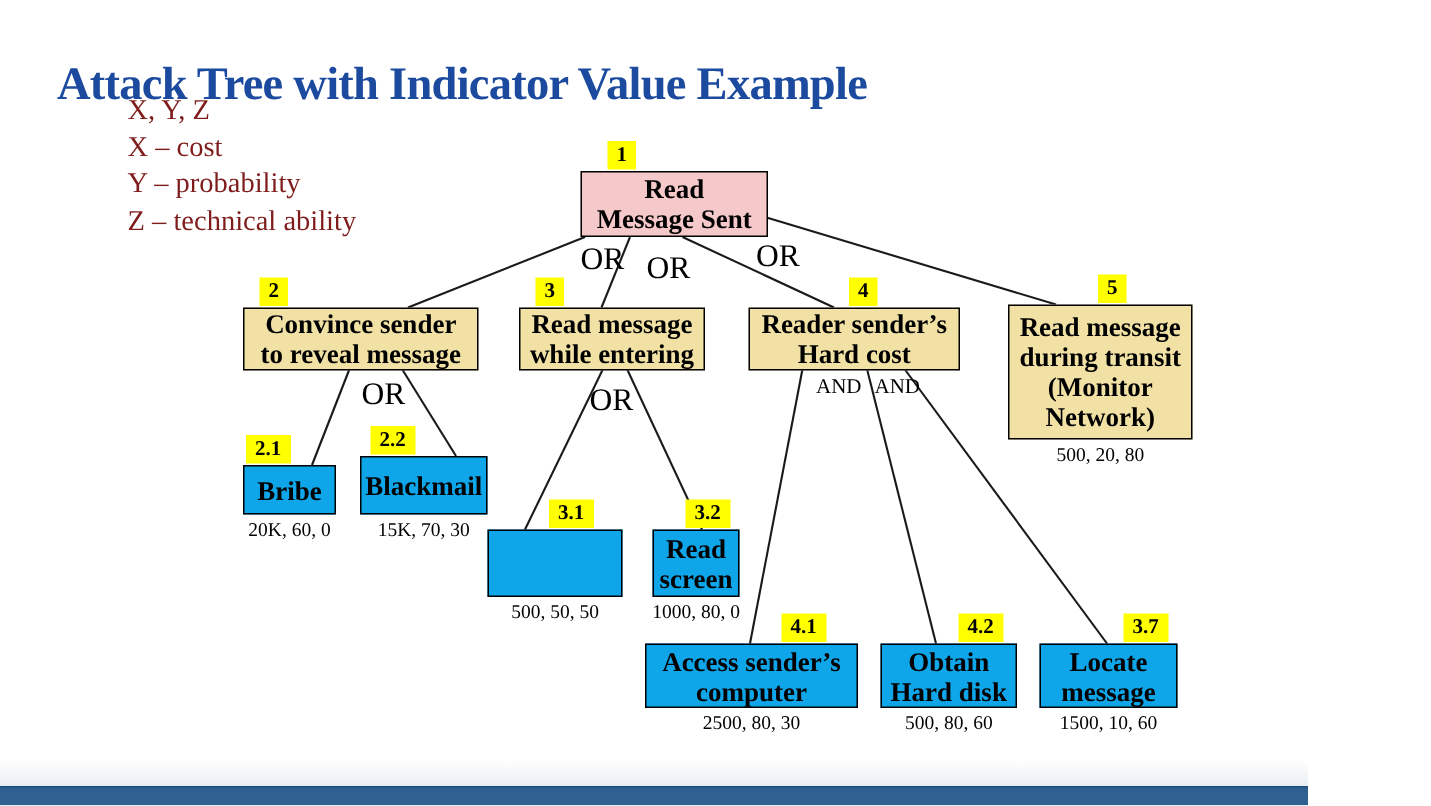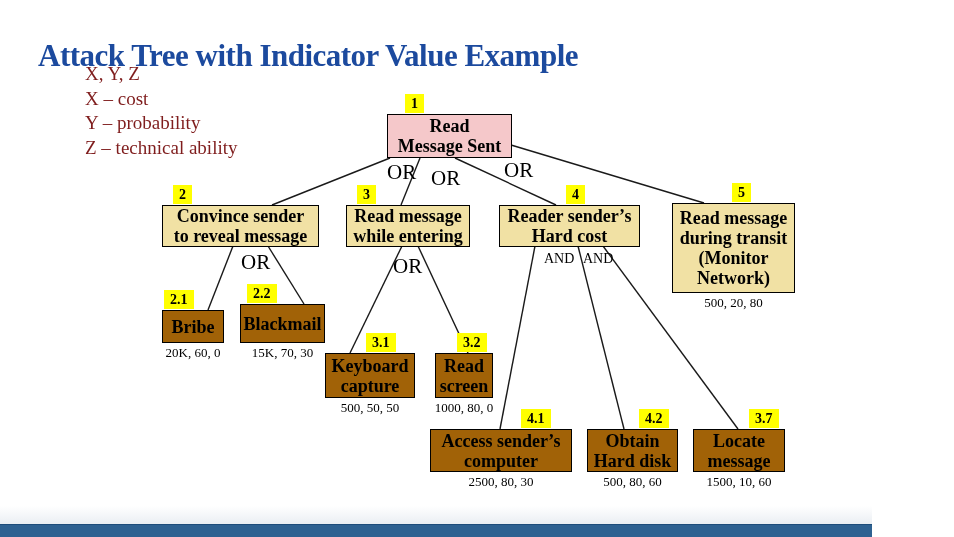--- a/index.html
+++ b/index.html
@@ -8,21 +8,21 @@
   .title{position:absolute;left:38px;top:17px;font-size:31px;font-weight:bold;
          color:#1c4a9e;letter-spacing:-0.5px;white-space:nowrap;}
   .legend{position:absolute;left:85px;top:62px;font-size:19px;line-height:24.5px;color:#7f1d1d;}
   .edges{position:absolute;left:0;top:0;z-index:1;}
   .edges line{stroke:#1a1a1a;stroke-width:1.4;}
   .node{position:absolute;z-index:2;border:1.5px solid #000;box-sizing:border-box;
         display:flex;align-items:center;justify-content:center;text-align:center;}
   .node .label{font-weight:bold;font-size:18px;line-height:20px;white-space:pre-line;}
   .root{background:#f5c8ca;}
   .branch{background:#f1e1a4;}
-  .leaf{background:#a16207;}
+  .leaf{background:#0ea5e9;}
   .tag{position:absolute;top:-21px;z-index:3;background:#ffff00;font-weight:bold;
        font-size:14px;line-height:19px;padding:0 6px;white-space:nowrap;}
   .values{position:absolute;top:calc(100% + 3px);left:50%;transform:translateX(-50%);
           font-size:13px;font-weight:normal;white-space:nowrap;}
   .edge-label{position:absolute;z-index:2;font-size:21px;white-space:nowrap;}
   .edge-label.and{font-size:14px;}
   .footer-bar{position:absolute;left:0;right:0;bottom:0;height:12px;background:#2e6191;
               border-top:1px solid #1e4d7b;z-index:4;}
   .footer-fade{position:absolute;left:0;right:0;bottom:13px;height:18px;z-index:0;
                background:linear-gradient(to bottom,rgba(240,243,246,0),rgba(225,231,238,.7));}
@@ -104,22 +104,20 @@
   </div>
 
   <div class="node leaf" style="left:240px;top:304px;width:85px;height:39px">
     <span class="tag" style="left:6px">2.2</span>
     <span class="label">Blackmail</span>
     <span class="values">15K, 70, 30</span>
   </div>
 
   <div class="node leaf" style="left:325px;top:353px;width:90px;height:45px">
     <span class="tag" style="left:40px">3.1</span>
-    <span class="label">Keyboard
-capture</span>
     <span class="values">500, 50, 50</span>
   </div>
 
   <div class="node leaf" style="left:435px;top:353px;width:58px;height:45px">
     <span class="tag" style="left:21px">3.2</span>
     <span class="label">Read
 screen</span>
     <span class="values">1000, 80, 0</span>
   </div>
 

